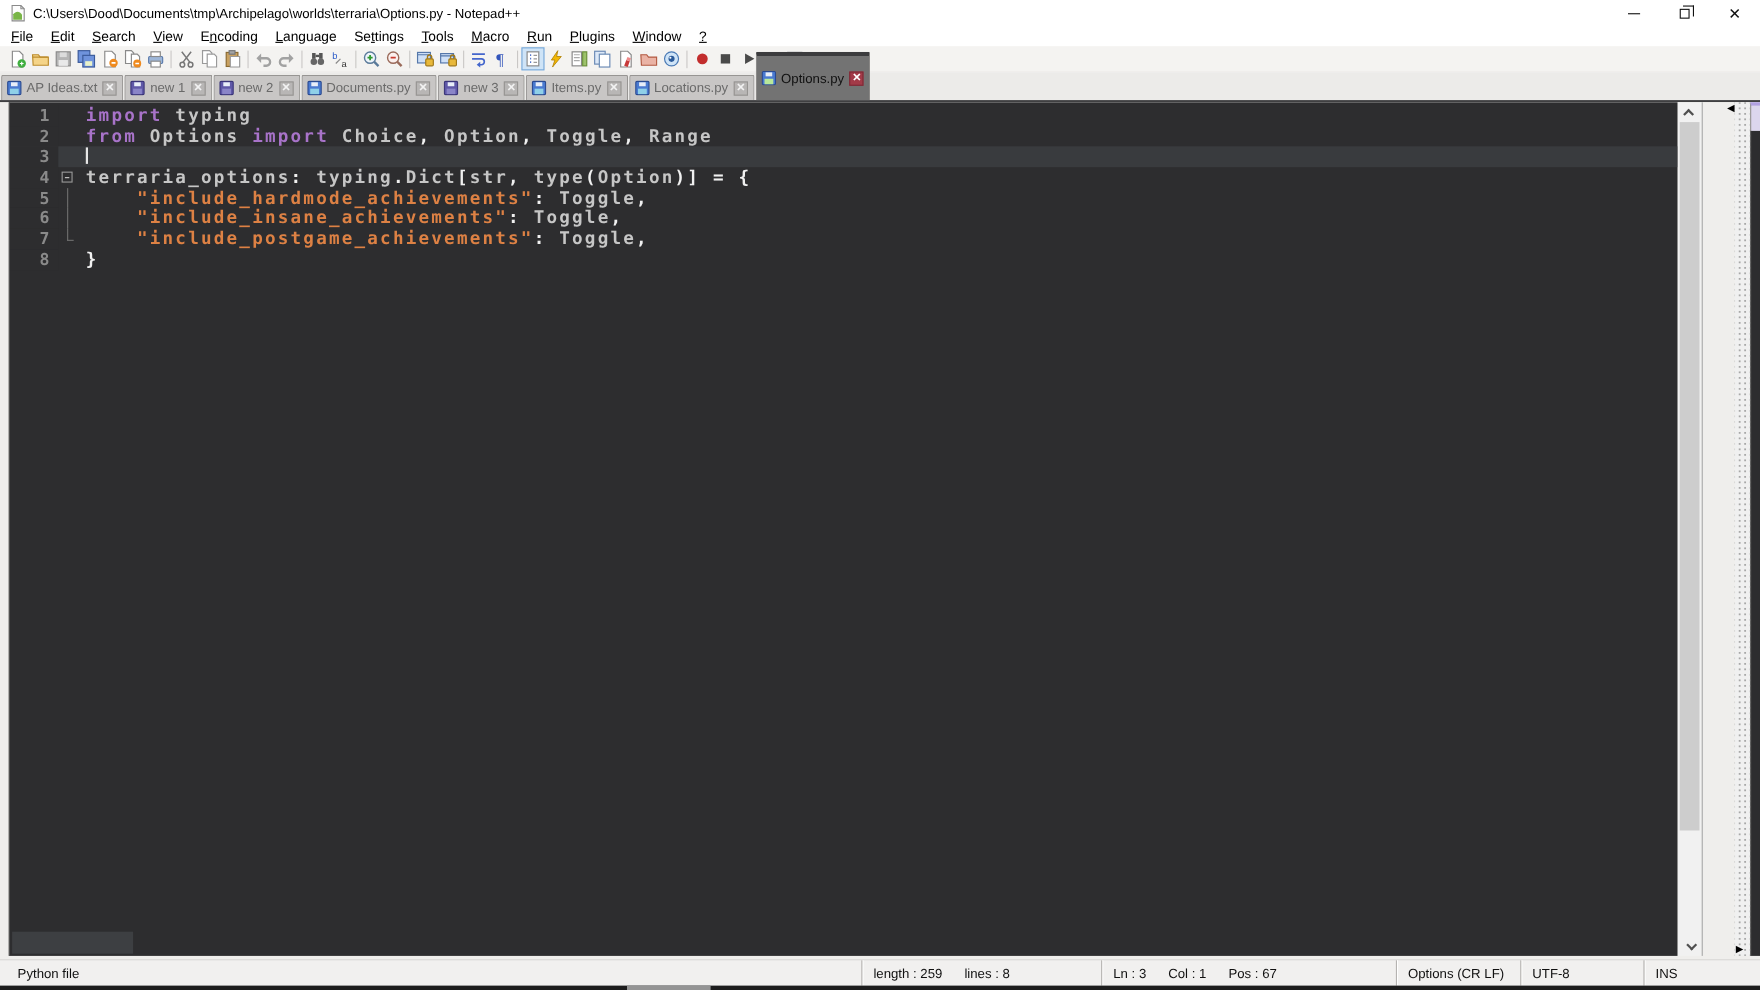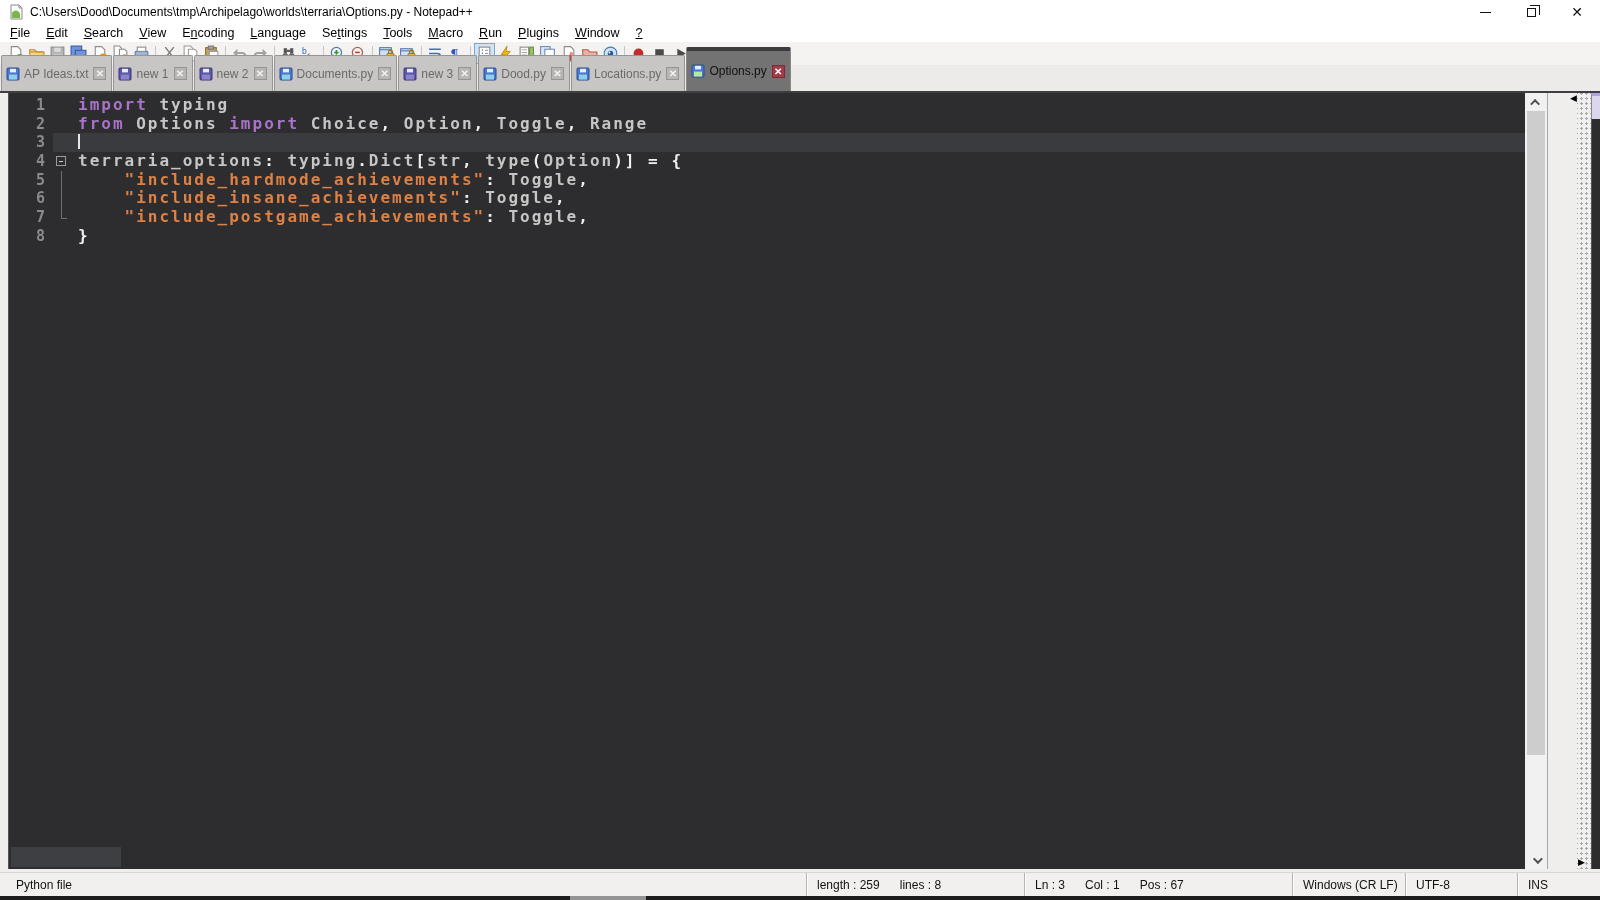--- a/index.html
+++ b/index.html
@@ -29,21 +29,21 @@
   .toolbar { height:24px; background:#f4f3f1; display:flex; align-items:center; padding-left:5px;
              flex:0 0 auto; border-bottom:1px solid #eceae8; }
   .tbtn { width:21px; height:21px; display:flex; align-items:center; justify-content:center; }
   .tbtn svg { width:17px; height:17px; }
   .tbtn.active { background:#cfe4f7; border:1px solid #78a8d8; }
   .tsep { width:1px; height:16px; background:#c9c7c5; margin:0 3px; }
 
   
   .tabbar { height:27px; background:#ecebe9; display:flex; align-items:flex-end;
             border-bottom:2px solid #3f3f41; flex:0 0 auto; padding-left:1px; }
-  .tab { height:36px; display:flex; align-items:center; padding:0 5px 0 4px; margin-right:1px;
+  .tab { height:23px; display:flex; align-items:center; padding:0 5px 0 4px; margin-right:1px;
          background:#c8c6c5; border:1px solid #979593; border-bottom:none;
          border-radius:2px 2px 0 0; font-size:12px; color:#6a6a6a; white-space:nowrap; }
   .tab .flop { width:14px; height:14px; margin-right:4px; }
   .tab-x { width:13px; height:13px; margin-left:5px; background:#b8b6b5; border:1px solid #969492;
            color:#f2f2f2; font-size:10px; line-height:11px; text-align:center; font-weight:bold; }
   .tab.active { height:44px; background:#737373; color:#111; border-color:#8a8886;
                 border-top:4px solid #3c3c3e; padding-top:0; }
   .tab.active .tab-x { background:#a23a48; border-color:#7c2a36; color:#fff; }
 
   
@@ -411,21 +411,21 @@
           </svg></span>
         <span class="tab-label">new 3</span>
         <span class="tab-x">✕</span>
       </div>
       <div class="tab">
         <span class="flop"><svg viewBox="0 0 14 14">
             <rect x="1" y="1" width="12" height="12" rx="1" fill="#4a7ad0" stroke="#2a4a90"></rect>
             <rect x="4" y="1.8" width="6" height="3.6" fill="#e8eef8"></rect>
             <rect x="3" y="7.6" width="8" height="5" fill="#8fd0e8"></rect>
           </svg></span>
-        <span class="tab-label">Dood.py</span>
+        <span class="tab-label">Items.py</span>
         <span class="tab-x">✕</span>
       </div>
       <div class="tab">
         <span class="flop"><svg viewBox="0 0 14 14">
             <rect x="1" y="1" width="12" height="12" rx="1" fill="#4a7ad0" stroke="#2a4a90"></rect>
             <rect x="4" y="1.8" width="6" height="3.6" fill="#e8eef8"></rect>
             <rect x="3" y="7.6" width="8" height="5" fill="#8fd0e8"></rect>
           </svg></span>
         <span class="tab-label">Locations.py</span>
         <span class="tab-x">✕</span>
@@ -483,22 +483,22 @@
     <div class="sb-sec sb-doc">Python file</div>
     <div class="sb-sec" style="width:218px">
       <span>length : 259</span>
       <span>lines : 8</span>
     </div>
     <div class="sb-sec" style="width:268px">
       <span>Ln : 3</span>
       <span>Col : 1</span>
       <span>Pos : 67</span>
     </div>
-    <div class="sb-sec" style="width:113px">Windows (CR LF)</div>
+    <div class="sb-sec" style="width:113px">Options (CR LF)</div>
     <div class="sb-sec" style="width:112px">UTF-8</div>
-    <div class="sb-sec" style="width:83px">INS</div>
+    <div class="sb-sec" style="width:106px">INS</div>
   </div>
 
   <div class="taskbar">
     <div class="task-seg"></div>
   </div>
 
 </div>
 
 </body></html>

